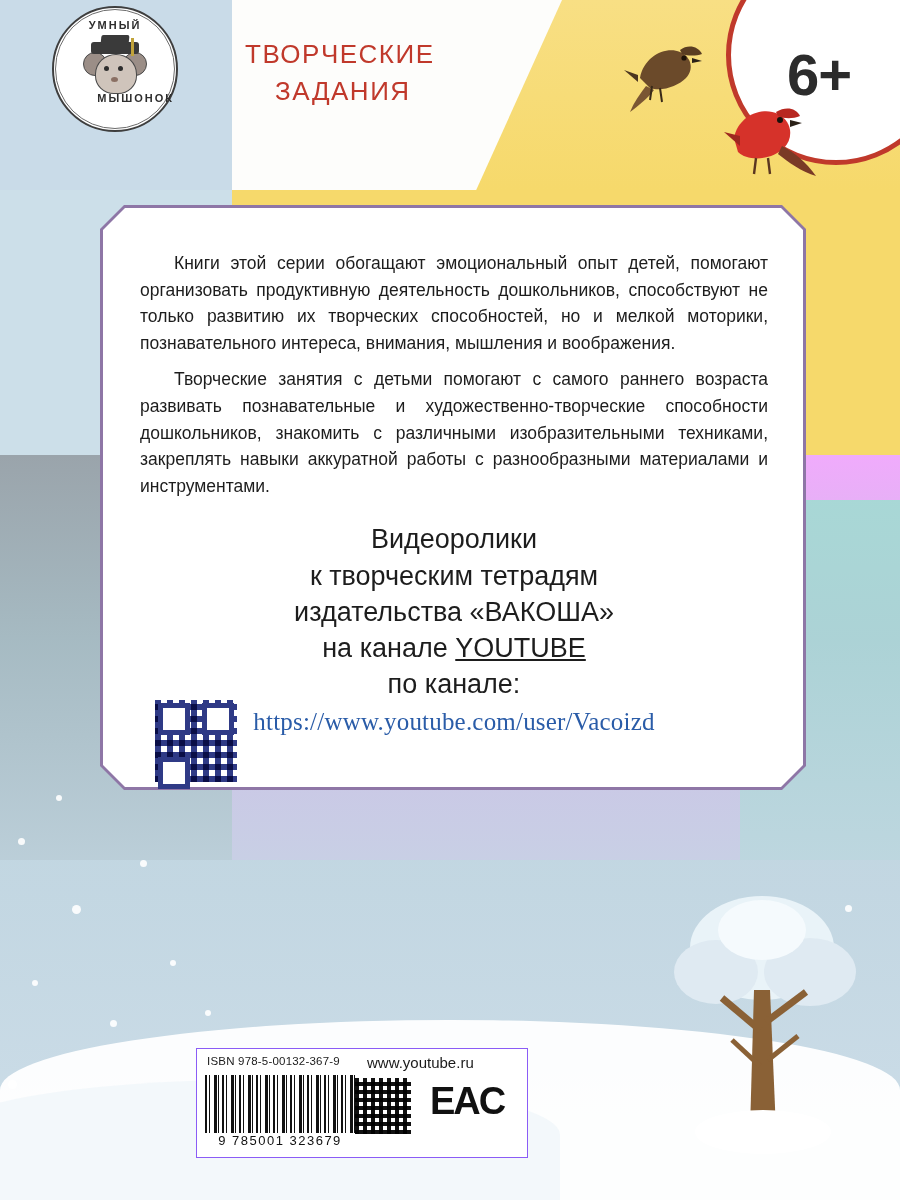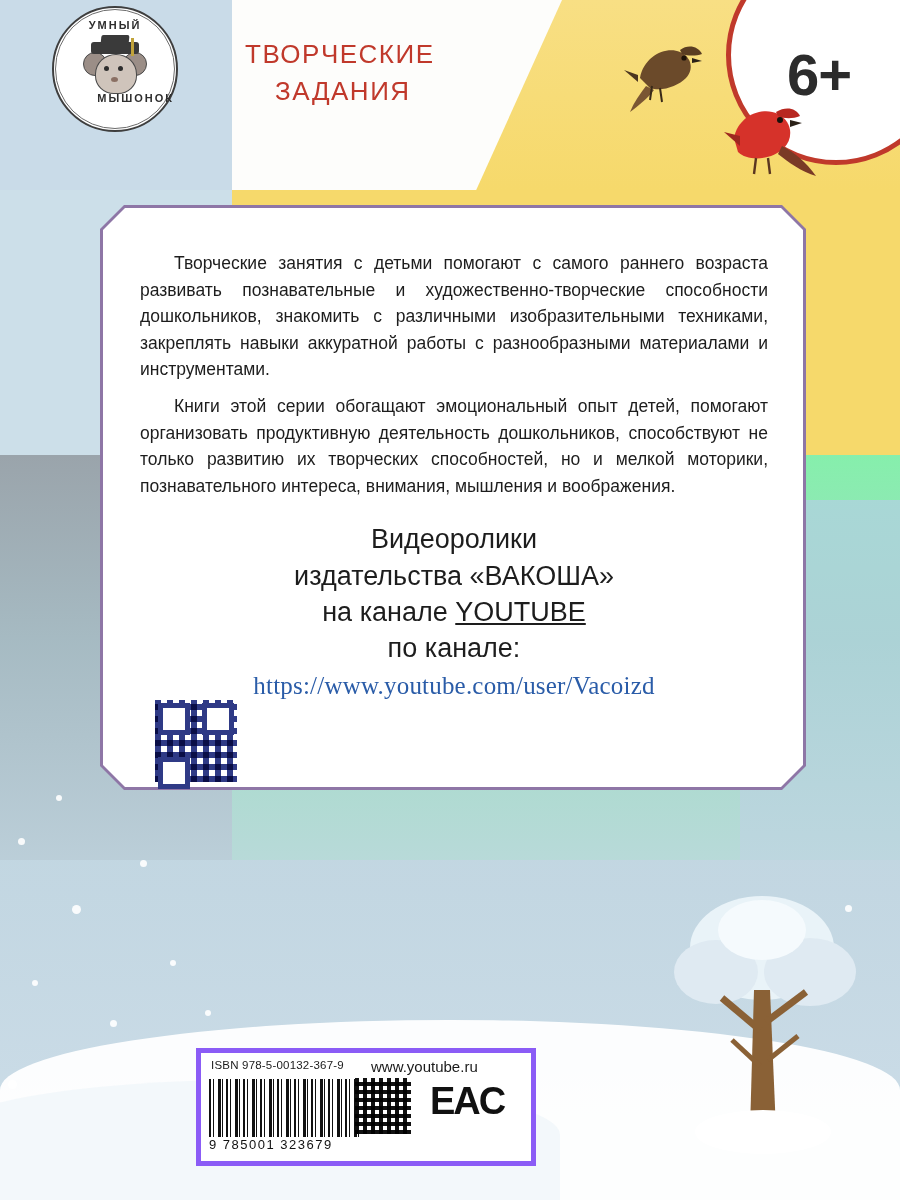--- a/index.html
+++ b/index.html
@@ -8,21 +8,21 @@
     background: #ffffff;
   }
   body {
     font-family: "Liberation Sans", sans-serif;
   }
   #page {
     position: relative;
     width: 900px;
     height: 1200px;
     overflow: hidden;
-    background: #86efac;
+    background: #f0abfc;
   }
 
   
   .bg-top-left {
     position: absolute;
     left: 0; top: 0;
     width: 232px; height: 190px;
     background: #c9dbe8;
   }
   .bg-top-yellow {
@@ -306,21 +306,22 @@
 
   
   .tree { position: absolute; left: 650px; top: 880px; }
 
   
   .barcode-panel {
     position: absolute;
     left: 196px; top: 1048px;
     width: 330px; height: 108px;
     background: #ffffff;
-    border: 5px solid #8b5cf6;
+    border: 1px solid #8b5cf6;
+    text-align: center;
   }
   .isbn {
     position: absolute;
     left: 10px; top: 6px;
     font-size: 11.5px;
     color: #1a1a1a;
     letter-spacing: .2px;
   }
   .site {
     position: absolute;
@@ -450,24 +451,25 @@
     <path d="M110 150 L72 118" stroke="#8a6136" stroke-width="7" fill="none"></path>
     <path d="M116 142 L156 112" stroke="#8a6136" stroke-width="7" fill="none"></path>
     <path d="M110 186 L82 160" stroke="#8a6136" stroke-width="5" fill="none"></path>
     <path d="M118 180 L148 156" stroke="#8a6136" stroke-width="5" fill="none"></path>
     <ellipse cx="113" cy="252" rx="68" ry="22" fill="#ffffff"></ellipse>
   </svg>
 
   <div class="card-shape"></div>
   <div class="card-inner"></div>
   <div class="card-content">
+    <p class="para">Книги этой серии обогащают эмоциональный опыт детей, помогают организовать продуктивную деятельность дошкольников, способствуют не только развитию их творческих способностей, но и мелкой моторики, познавательного интереса, внимания, мышления и воображения.</p>
     <p class="para">Творческие занятия с детьми помогают с самого раннего возраста развивать познавательные и художественно-творческие способности дошкольников, знакомить с различными изобразительными техниками, закреплять навыки аккуратной работы с разнообразными материалами и инструментами.</p>
-    <p class="para">Книги этой серии обогащают эмоциональный опыт детей, помогают организовать продуктивную деятельность дошкольников, способствуют не только развитию их творческих способностей, но и мелкой моторики, познавательного интереса, внимания, мышления и воображения.</p>
     <div class="promo">
       <div>Видеоролики</div>
+      <div>к творческим тетрадям</div>
       <div>издательства «ВАКОША»</div>
       <div>
         <span>на канале </span><span class="u">YOUTUBE</span>
       </div>
       <div>по канале:</div>
     </div>
     <div class="url-row">
       <span class="url-text">https://www.youtube.com/user/Vacoizd</span>
     </div>
   </div>

